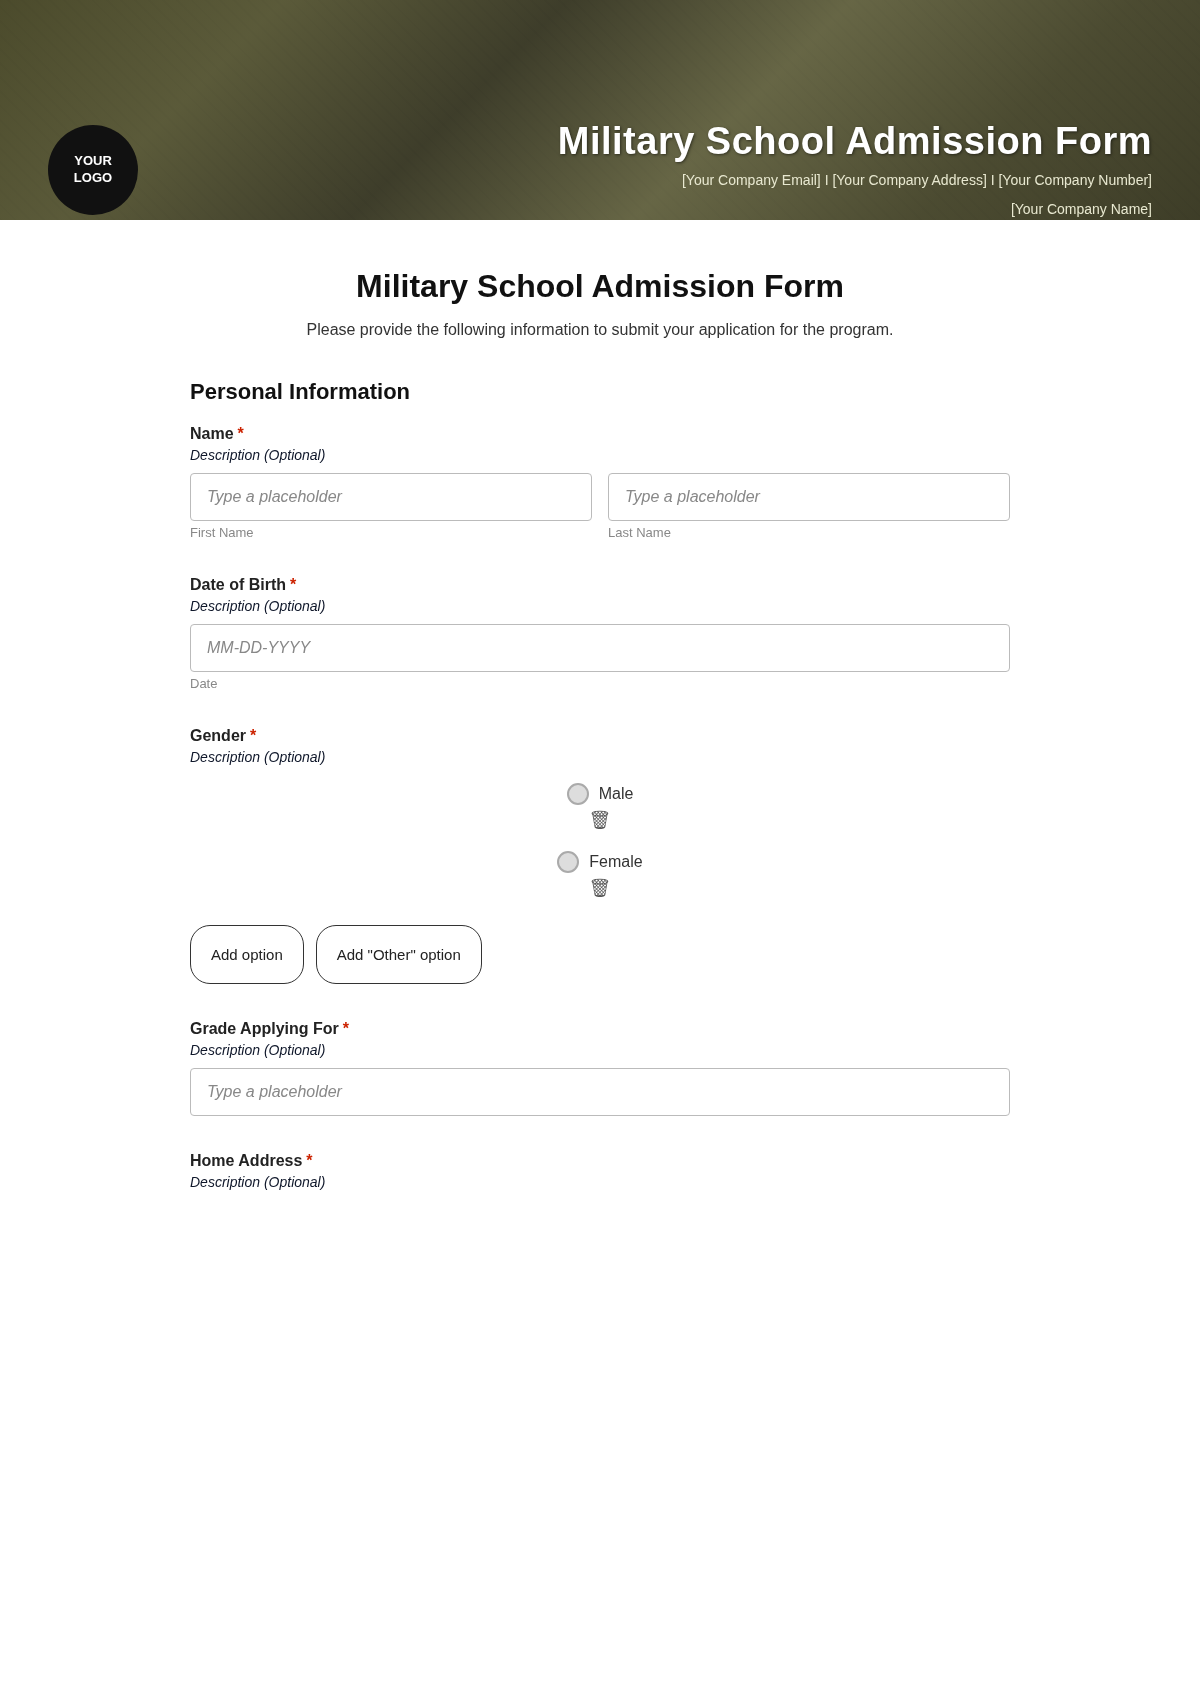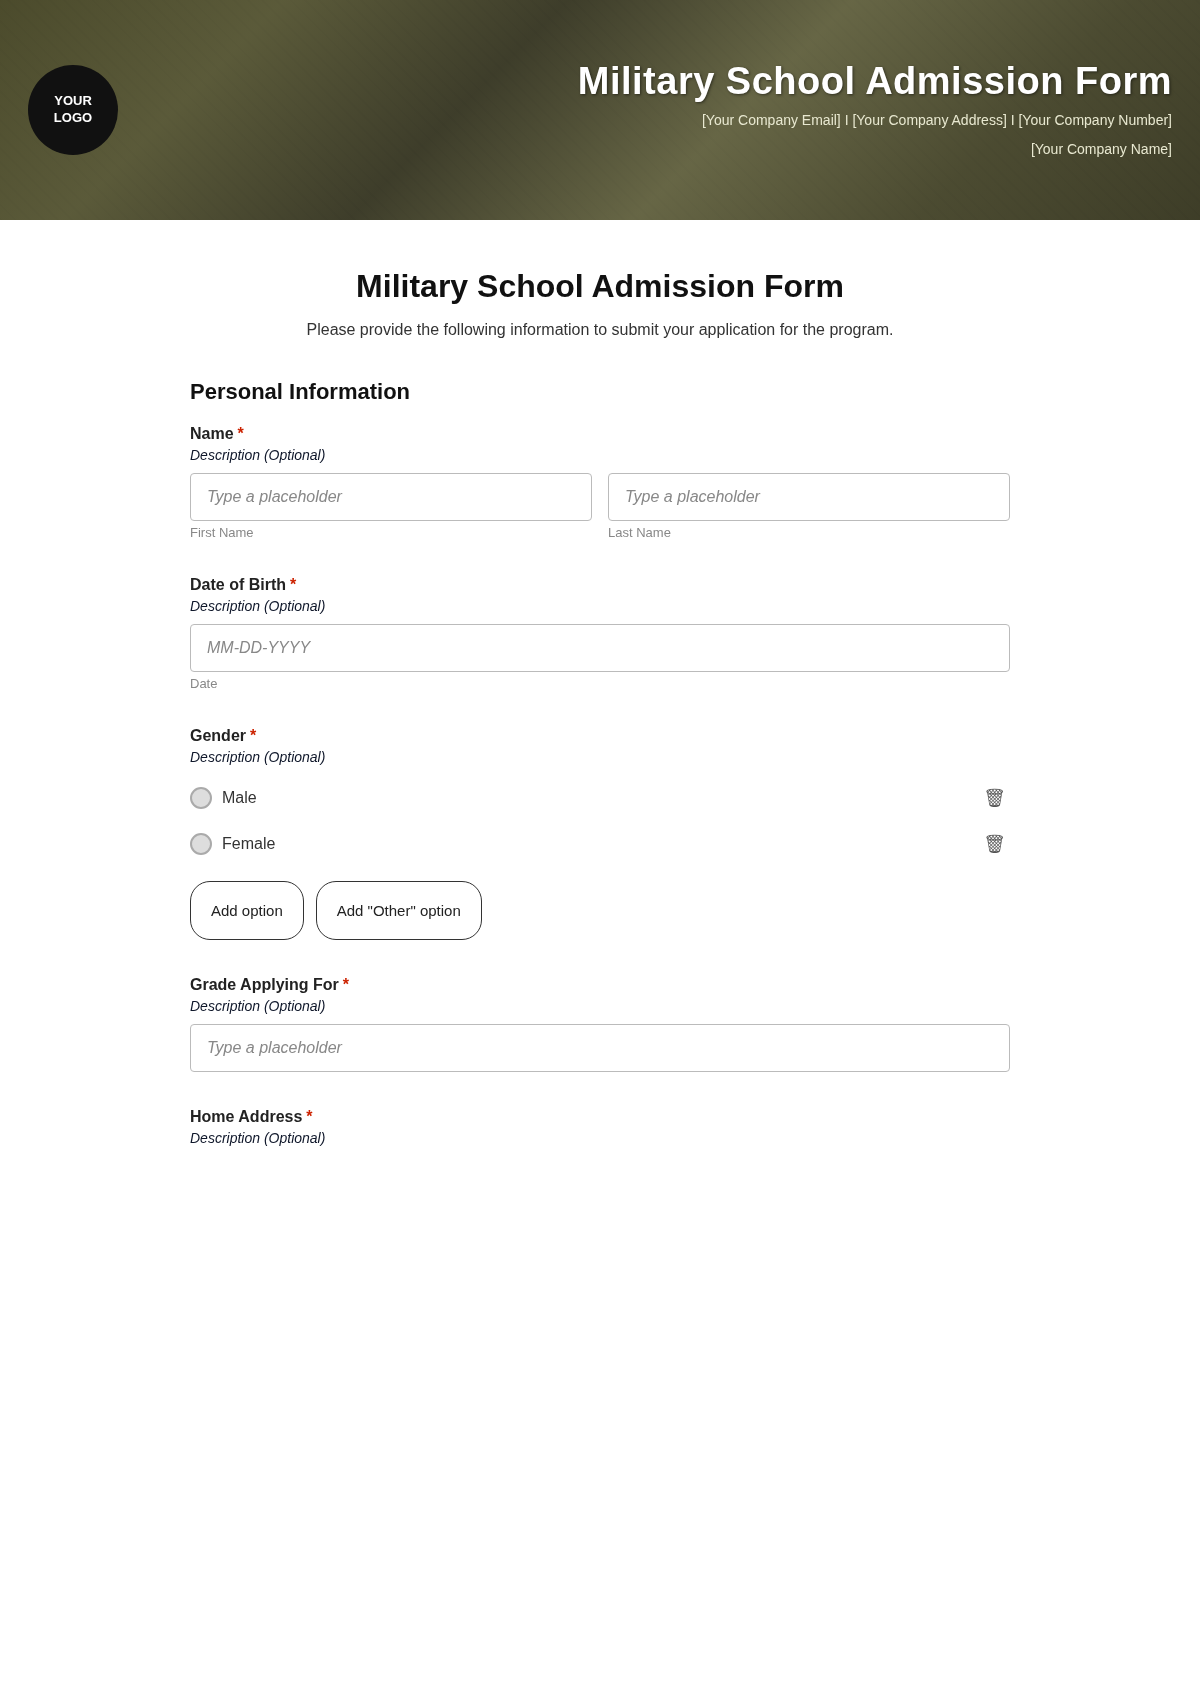--- a/index.html
+++ b/index.html
@@ -6,22 +6,22 @@
     body { font-family: Arial, sans-serif; background: #fff; color: #222; }
 
     
     .header {
       position: relative;
       width: 100%;
       height: 220px;
       background: linear-gradient(rgba(60,55,40,0.7), rgba(60,55,40,0.7)),
                   repeating-linear-gradient(45deg, #6b6b4a 0px, #6b6b4a 2px, #8a8a5a 2px, #8a8a5a 10px);
       display: flex;
-      align-items: center;
-      padding: 0 28px;
+      align-items: flex-end;
+      padding: 0 48px;
       overflow: hidden;
     }
     .header-bg-texture {
       position: absolute;
       inset: 0;
       background:
         linear-gradient(135deg, #4a4a2a 0%, #5c5c3a 20%, #3a3a28 40%, #6a6a48 60%, #4a4a30 80%, #3a3a25 100%);
       opacity: 0.85;
       z-index: 0;
     }
@@ -143,20 +143,21 @@
     .field-col {
       flex: 1;
     }
 
     
     .radio-option {
       display: flex;
       align-items: center;
       justify-content: space-between;
       padding: 8px 0;
+      flex-direction: column;
     }
     .radio-left {
       display: flex;
       align-items: center;
       gap: 10px;
     }
     .radio-circle {
       width: 22px;
       height: 22px;
       border-radius: 50%;

